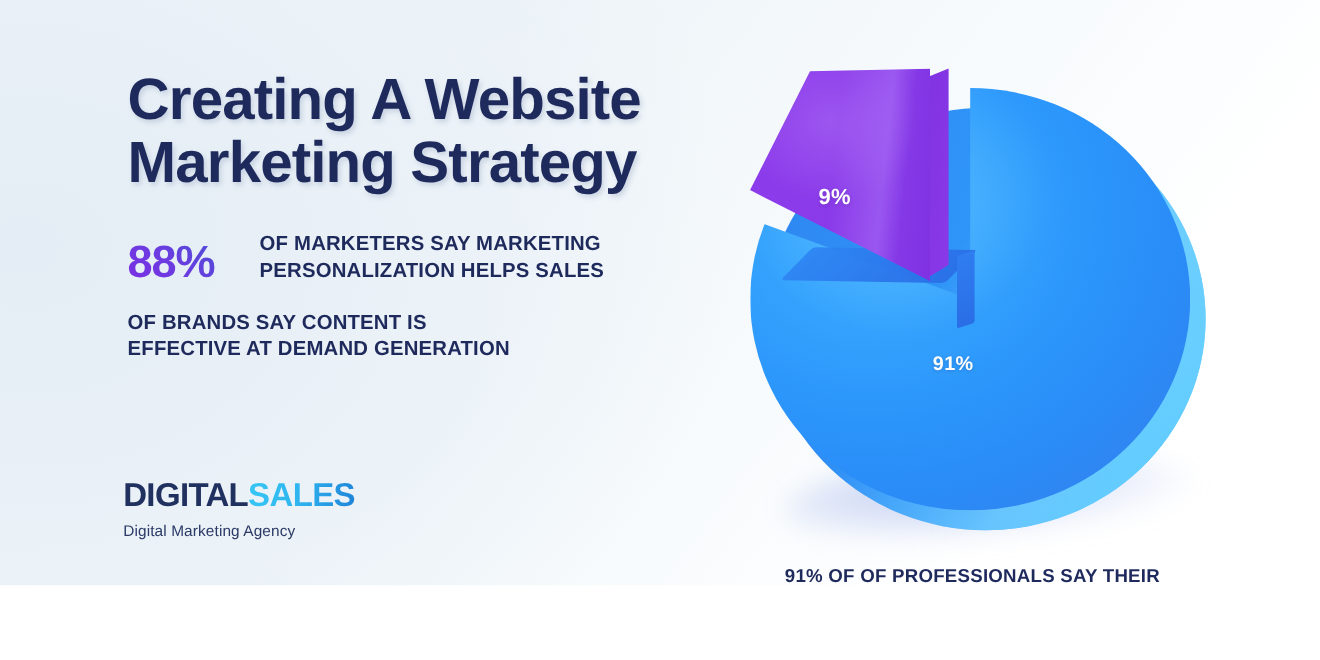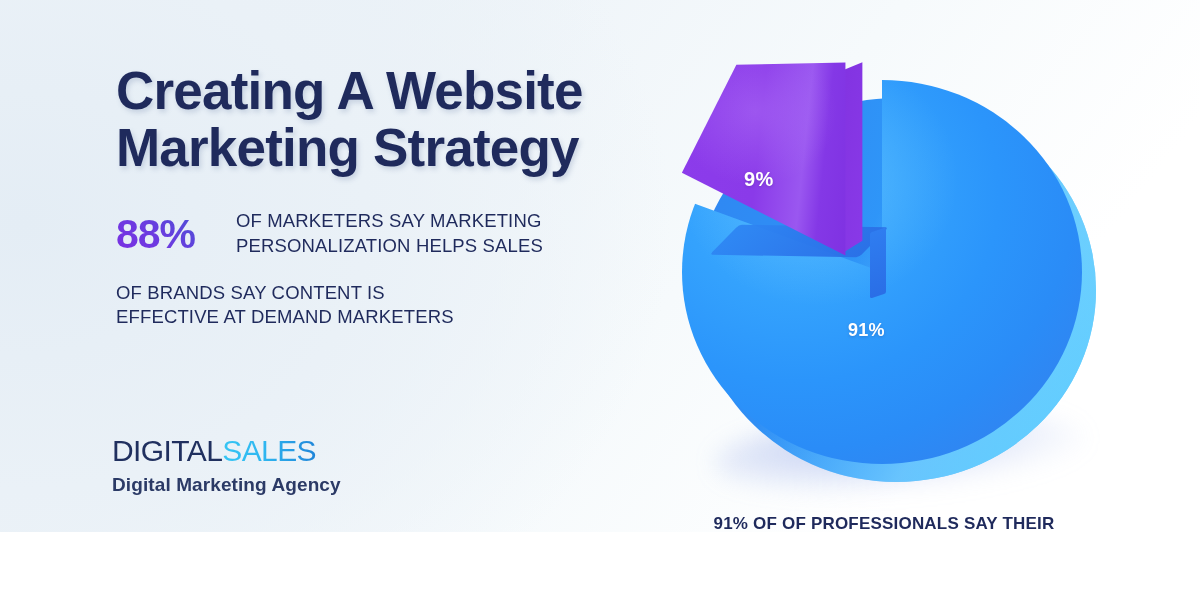--- a/index.html
+++ b/index.html
@@ -41,77 +41,76 @@
     text-shadow: 2px 3px 5px rgba(120,140,175,0.30);
     margin: 0;
     white-space: pre-line;
   }
 
   .stats {
     margin-top: 31px;
   }
   .stat-row {
     display: flex;
-    align-items: center;
+    align-items: flex-end;
     margin-bottom: 20px;
   }
   .stat-pct {
     font-size: 41px;
     font-weight: bold;
     line-height: 1;
     letter-spacing: -1px;
     width: 120px;
     flex: 0 0 120px;
     background: linear-gradient(40deg, #7b2fe3 0%, #6b3ce0 38%, #4f4ed6 72%, #4357cf 100%);
     -webkit-background-clip: text;
     background-clip: text;
     -webkit-text-fill-color: transparent;
     color: #5b3bdc;
     padding-top: 2px;
   }
   .stat-text {
     font-size: 18.5px;
-    font-weight: normal;
+    font-weight: bold;
     line-height: 1.33;
     color: #1f2a5c;
     letter-spacing: 0.15px;
     padding-top: 2px;
     white-space: pre-line;
   }
 
   
   .logo-block {
     position: absolute;
     left: 112px;
     top: 436px;
   }
   .logo-word {
     font-size: 30px;
-    font-weight: normal;
+    font-weight: bold;
     letter-spacing: -0.6px;
     line-height: 1;
     display: flex;
     align-items: baseline;
   }
   .logo-digital { color: #20305f; }
   .logo-silk {
     background: linear-gradient(95deg, #36c6f4 0%, #2fb6f0 45%, #1f84d8 100%);
     -webkit-background-clip: text;
     background-clip: text;
     -webkit-text-fill-color: transparent;
     color: #2fb6f0;
     position: relative;
   }
   .logo-tagline {
     margin-top: 9px;
-    font-size: 19px;
+    font-size: 14px;
     color: #2b3a66;
     letter-spacing: 0.1px;
     line-height: 1;
-    font-weight: bold;
   }
 
   
   .chart-area {
     position: absolute;
     left: 660px;
     top: 40px;
     width: 460px;
     height: 480px;
   }
@@ -280,21 +279,21 @@
     <div class="stats">
 
       <div class="stat-row">
         <div class="stat-pct">88%</div>
         <div class="stat-text">OF MARKETERS SAY MARKETING
 PERSONALIZATION HELPS SALES</div>
       </div>
 
       <div class="stat-row">
         <div class="stat-text">OF BRANDS SAY CONTENT IS
-EFFECTIVE AT DEMAND MARKETERS</div>
+EFFECTIVE AT DEMAND GENERATION</div>
       </div>
 
     </div>
   </div>
 
   <div class="logo-block">
     <div class="logo-word">
       <span class="logo-digital">DIGITAL</span>
       <span class="logo-silk">SALES</span>
     </div>

